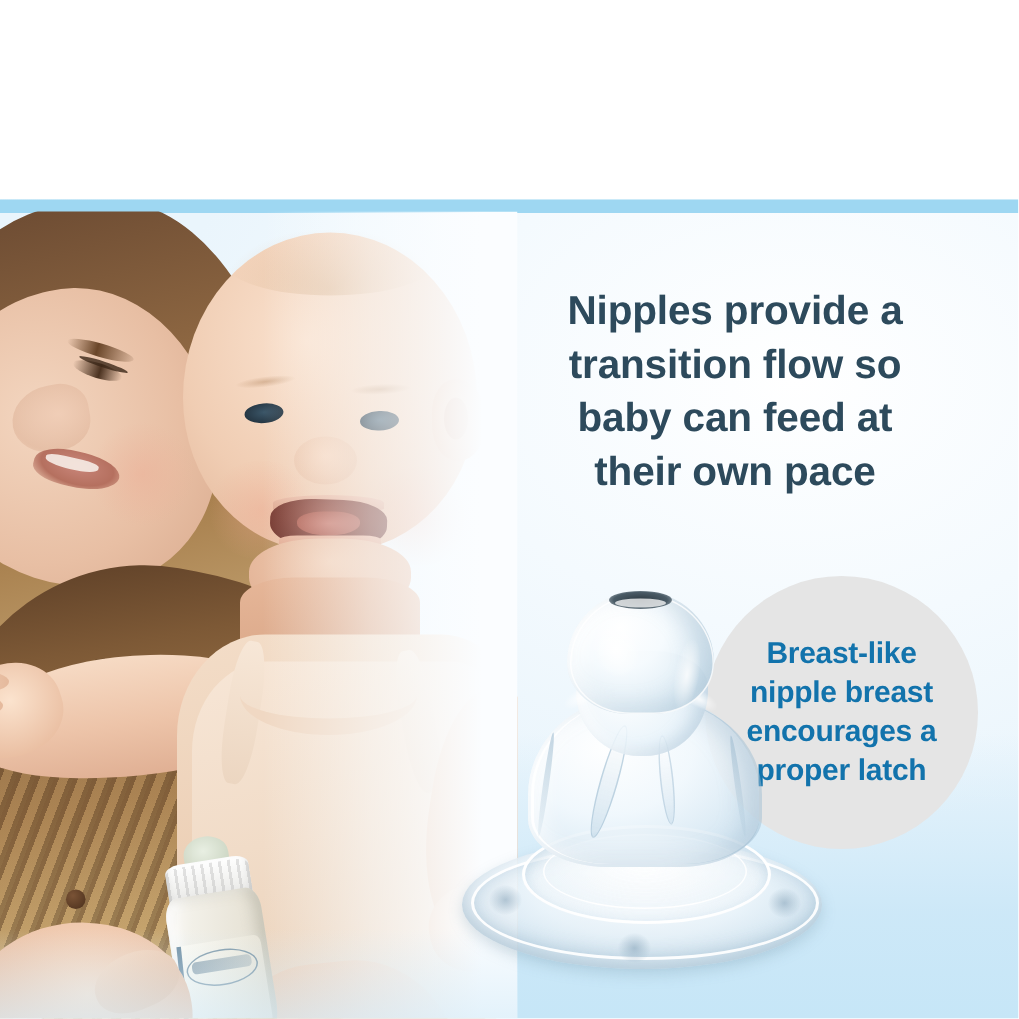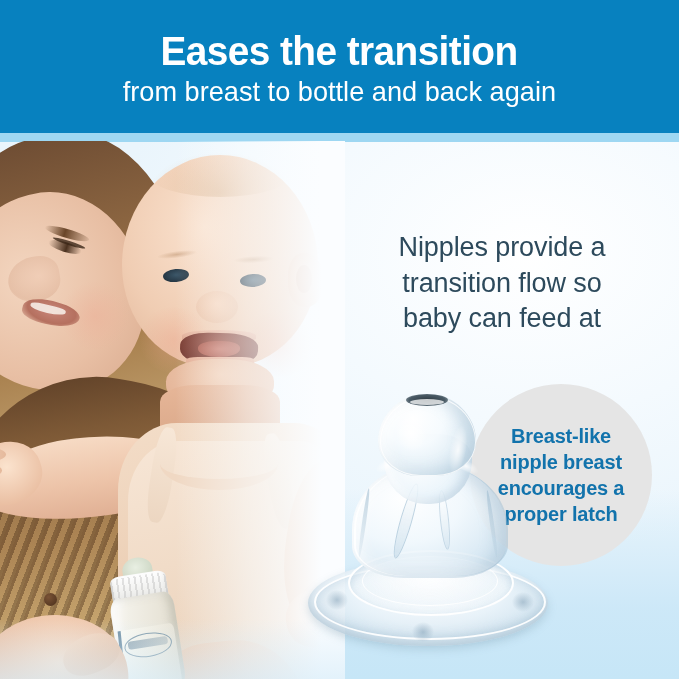--- a/index.html
+++ b/index.html
@@ -333,28 +333,27 @@
     position:absolute;right:0;top:0;width:170px;height:538px;
     background:linear-gradient(to right, rgba(250,253,255,0) 0%, rgba(250,253,255,.55) 42%, #fbfdff 86%, #fbfdff 100%);
   }
   .photo-fade-bottom{
     position:absolute;left:0;bottom:0;width:345px;height:60px;
     background:linear-gradient(to bottom, rgba(226,241,250,0), rgba(214,236,249,.65));
   }
 
   
   .para{
-    position:absolute;left:352px;top:190px;width:300px;
+    position:absolute;left:340px;top:190px;width:300px;
     text-align:center;
     color:#2d4a5c;
     font-size:27px;
-    font-weight:400;
+    font-weight:700;
     line-height:1.32;
     letter-spacing:-.1px;
-    margin-top:40px;
   }
   .para-line{display:block;white-space:nowrap;}
 
   
   .callout{
     position:absolute;left:470px;top:384px;width:182px;height:182px;
     border-radius:50%;
     background:#e5e5e5;
     display:flex;align-items:center;justify-content:center;
   }
@@ -495,24 +494,20 @@
   }
 </style>
 </head>
 <body>
 
 <div class="poster">
 
   <div class="bg-field"></div>
   <div class="bg-bottom-glow"></div>
 
-  <div class="banner">
-    <div class="headline">Eases the transition</div>
-    <div class="subhead">from breast to bottle and back again</div>
-  </div>
   <div class="banner-strip"></div>
 
   <div class="photo">
     <div class="photo-inner">
 
       <div class="m-hair"></div>
       <div class="m-face"></div>
       <div class="m-brow"></div>
       <div class="m-eye"></div>
       <div class="m-lash"></div>
@@ -570,20 +565,21 @@
 
       <div class="photo-fade"></div>
       <div class="photo-fade-bottom"></div>
     </div>
   </div>
 
   <div class="para">
     <span class="para-line">Nipples provide a</span>
     <span class="para-line">transition flow so</span>
     <span class="para-line">baby can feed at</span>
+    <span class="para-line">their own pace</span>
   </div>
 
   <div class="callout">
     <div class="callout-text">
       <span class="callout-line">Breast-like</span>
       <span class="callout-line">nipple breast</span>
       <span class="callout-line">encourages a</span>
       <span class="callout-line">proper latch</span>
     </div>
   </div>

